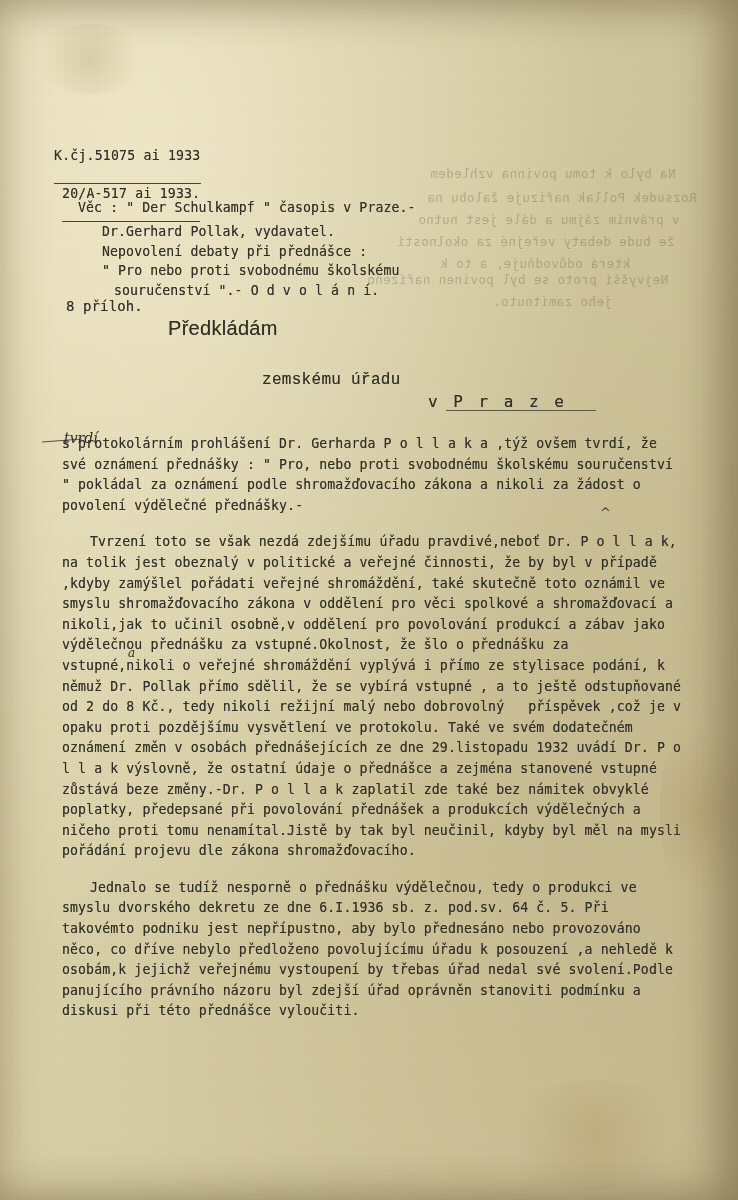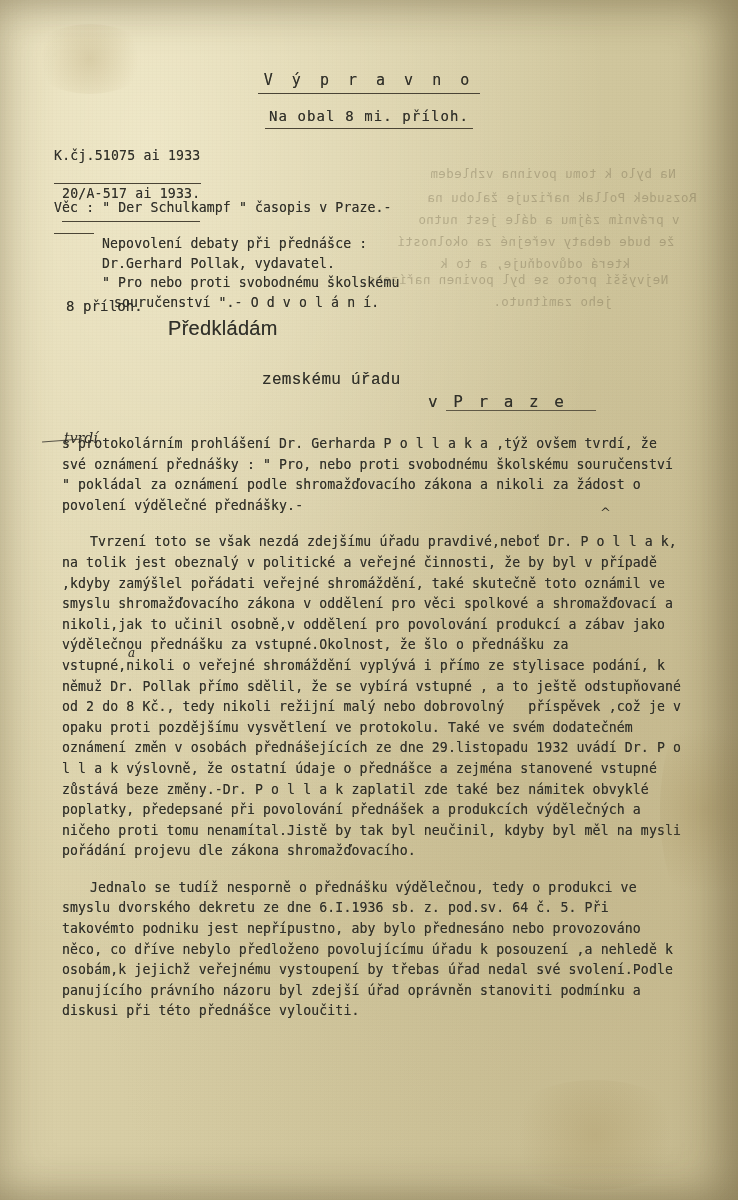--- a/index.html
+++ b/index.html
@@ -100,21 +100,22 @@
   .ul { border-bottom: 1px solid #4a4436; display: inline-block; padding-bottom: 17px; }
 
   #subject-block {
     position: absolute;
     top: 198px;
     left: 54px;
   }
   #subject-label {
     display: inline-block;
     border-bottom: 1px solid #4a4436;
-    padding-bottom: 16px;
+    padding-bottom: 4px;
+    margin-left: 24px;
   }
   .subj-line { line-height: 19.4px; font-size: 13.2px; }
   .indent-1 { padding-left: 48px; }
   .indent-2 { padding-left: 60px; }
 
   #attach-line {
     position: absolute;
     top: 296px;
     left: 66px;
     font-size: 14px;
@@ -187,34 +188,30 @@
   <div class="ghost" style="top:166px; right:62px;">Na bylo k tomu povinna vzhledem</div>
   <div class="ghost" style="top:190px; right:42px;">Rozsudek Pollak nařizuje žalobu na</div>
   <div class="ghost" style="top:212px; right:58px;">v právním zájmu a dále jest nutno</div>
   <div class="ghost" style="top:234px; right:64px;">že bude debaty veřejné za okolností</div>
   <div class="ghost" style="top:256px; right:108px;">která odůvodňuje, a to k</div>
   <div class="ghost" style="top:272px; right:70px;">Nejvyšší proto se byl povinen nařízeno</div>
   <div class="ghost" style="top:294px; right:126px;">jeho zamítnuto.</div>
 
   <div class="content">
 
-    <div id="title-block">
-      <div id="title-main" class="typed">V ý p r a v n o</div>
-      <div><span id="title-sub" class="typed">Na obal 8 mi. příloh.</span></div>
-    </div>
 
     <div id="ref-block" class="typed">
       <div class="ref-line"><span class="ul">K.čj.51075 ai 1933</span></div>
       <div class="ref-line" style="padding-left:8px;"><span class="ul">20/A-517 ai 1933.</span></div>
     </div>
 
     <div id="subject-block" class="typed">
       <div class="subj-line"><span id="subject-label">Věc :</span><span style="padding-left:8px;">" Der Schulkampf " časopis v Praze.-</span></div>
+      <div class="subj-line indent-1">Dr.Gerhard Pollak, vydavatel.</div>
       <div class="subj-line indent-1">Nepovolení debaty při přednášce :</div>
-      <div class="subj-line indent-1">Dr.Gerhard Pollak, vydavatel.</div>
       <div class="subj-line indent-1">" Pro nebo proti svobodnému školskému</div>
       <div class="subj-line indent-2">souručenství ".- O d v o l á n í.</div>
     </div>
 
     <div id="attach-line" class="typed">8 příloh.</div>
     <div id="submit-line" class="typed">Předkládám</div>
     <div id="office-line" class="typed">zemskému úřadu</div>
     <div id="place-line" class="typed">v P r a z e</div>
     <div id="place-underline"></div>
 

